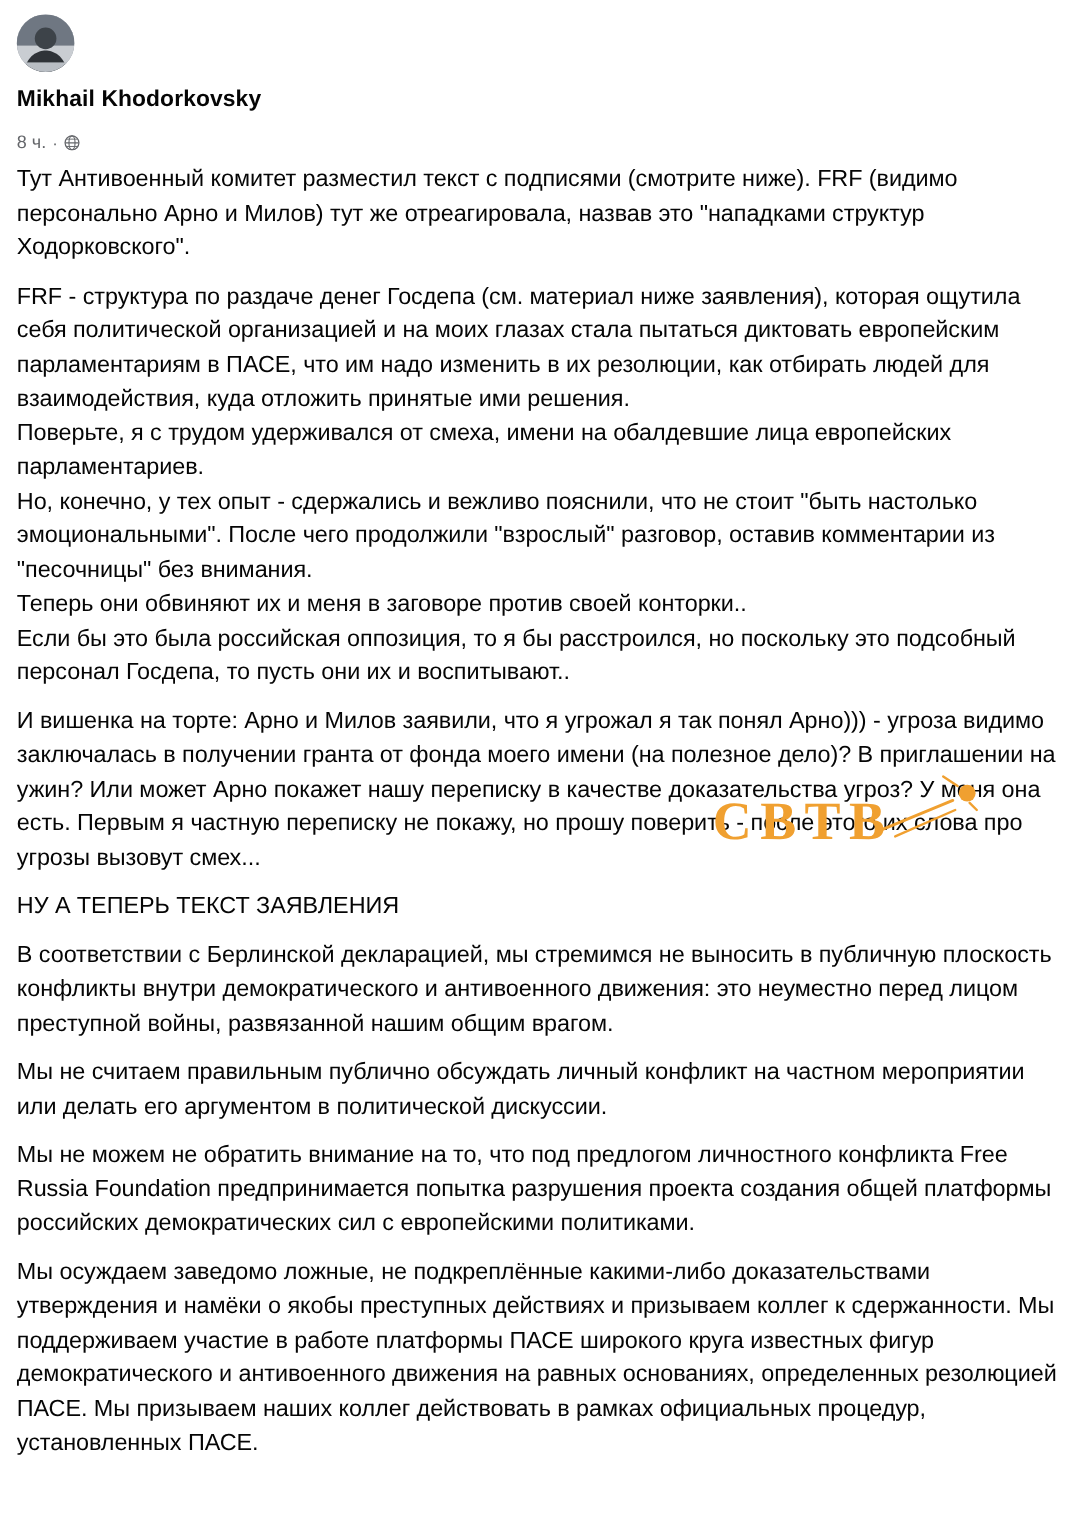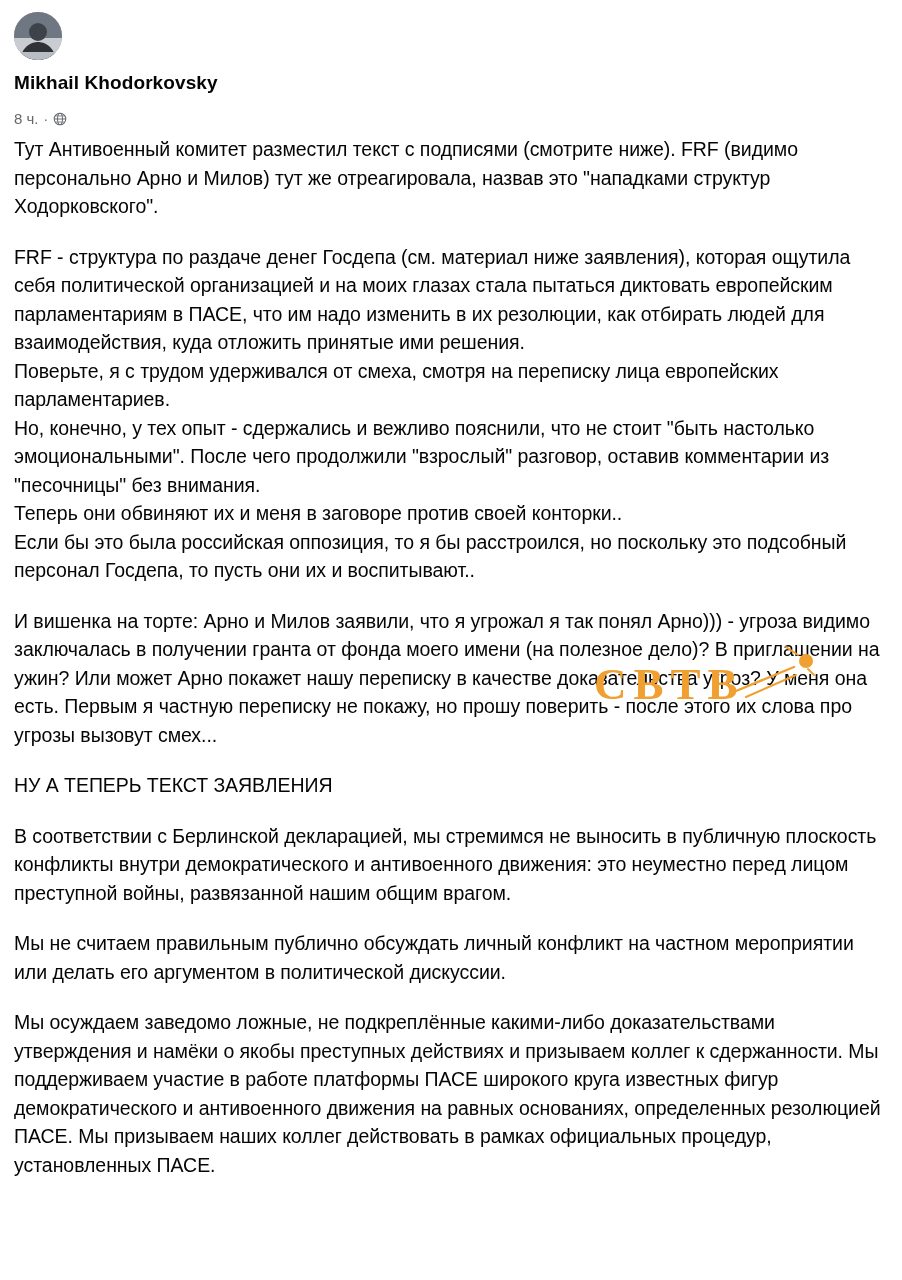--- a/index.html
+++ b/index.html
@@ -72,21 +72,21 @@
     font-size: 19.5px;
     line-height: 28.5px;
     color: #050505;
     letter-spacing: -0.05px;
   }
   .para {
     margin: 0 0 0 0;
     white-space: normal;
   }
   .para + .para { margin-top: 0; }
-  .para.gap { margin-top: 22px; }
+  .para.gap { margin-top: 12px; }
 
   
   .watermark {
     position: absolute;
     right: 78px;
     top: 645px;
     pointer-events: none;
     user-select: none;
     width: 230px;
     height: 70px;
@@ -137,28 +137,29 @@
             <line x1="2.6" y1="11.5" x2="13.4" y2="11.5" stroke="#65676b" stroke-width="0.9"></line>
           </svg>
         </span>
       </div>
     </div>
   </div>
 
   <div class="post-body">
     <p class="para">Тут Антивоенный комитет разместил текст с подписями (смотрите ниже). FRF (видимо персонально Арно и Милов)  тут же отреагировала, назвав это "нападками структур Ходорковского".</p>
     <p class="para gap">FRF - структура по раздаче денег Госдепа (см. материал ниже заявления), которая ощутила себя политической организацией и на моих глазах стала пытаться диктовать европейским парламентариям в ПАСЕ, что им надо изменить в их резолюции, как отбирать людей для взаимодействия, куда отложить принятые ими решения.</p>
-    <p class="para">Поверьте, я с трудом удерживался от смеха, смотря на переписку лица европейских парламентариев.</p>
+    <p class="para">Поверьте, я с трудом удерживался от смеха, имени на обалдевшие лица европейских парламентариев.</p>
     <p class="para">Но, конечно, у тех опыт - сдержались и вежливо пояснили, что не стоит "быть настолько эмоциональными". После чего продолжили "взрослый" разговор, оставив комментарии из "песочницы" без внимания.</p>
     <p class="para">Теперь они обвиняют их и меня в заговоре против своей конторки..</p>
     <p class="para">Если бы это была российская оппозиция, то я бы расстроился, но поскольку это подсобный персонал Госдепа, то пусть они их и воспитывают..</p>
     <p class="para gap">И вишенка на торте: Арно и Милов заявили, что я угрожал я так понял Арно))) - угроза видимо заключалась в получении гранта от фонда моего имени (на полезное дело)? В приглашении на ужин? Или может Арно покажет нашу переписку в качестве доказательства угроз? У меня она есть. Первым я частную переписку не покажу, но прошу поверить - после этого их слова про угрозы вызовут смех...</p>
     <p class="para gap">НУ А ТЕПЕРЬ ТЕКСТ ЗАЯВЛЕНИЯ</p>
     <p class="para gap">В соответствии с Берлинской декларацией, мы стремимся не выносить в публичную плоскость конфликты внутри демократического и антивоенного движения: это неуместно перед лицом преступной войны, развязанной нашим общим врагом.</p>
     <p class="para gap">Мы не считаем правильным публично обсуждать личный конфликт на частном мероприятии или делать его аргументом в политической дискуссии.</p>
+    <p class="para gap">Мы не можем не обратить внимание на то, что под предлогом личностного конфликта Free Russia Foundation предпринимается попытка разрушения проекта создания общей платформы российских демократических сил с европейскими политиками.</p>
     <p class="para gap">Мы осуждаем заведомо ложные, не подкреплённые какими-либо доказательствами утверждения и намёки о якобы преступных действиях и призываем коллег к сдержанности. Мы поддерживаем участие в работе платформы ПАСЕ широкого круга известных фигур демократического и антивоенного движения на равных основаниях, определенных резолюцией ПАСЕ. Мы призываем наших коллег действовать в рамках официальных процедур, установленных ПАСЕ.</p>
 
   </div>
 
   <div class="watermark">
     <span class="wm-text">CBTB</span>
     <svg width="96" height="60" viewBox="0 0 96 60" aria-hidden="true">
       <circle cx="78" cy="16" r="7" fill="#f0a030"></circle>
       <line x1="8" y1="46" x2="66" y2="22" stroke="#f0a030" stroke-width="2.4" stroke-linecap="round"></line>
       <line x1="18" y1="52" x2="68" y2="30" stroke="#f0a030" stroke-width="2" stroke-linecap="round"></line>

